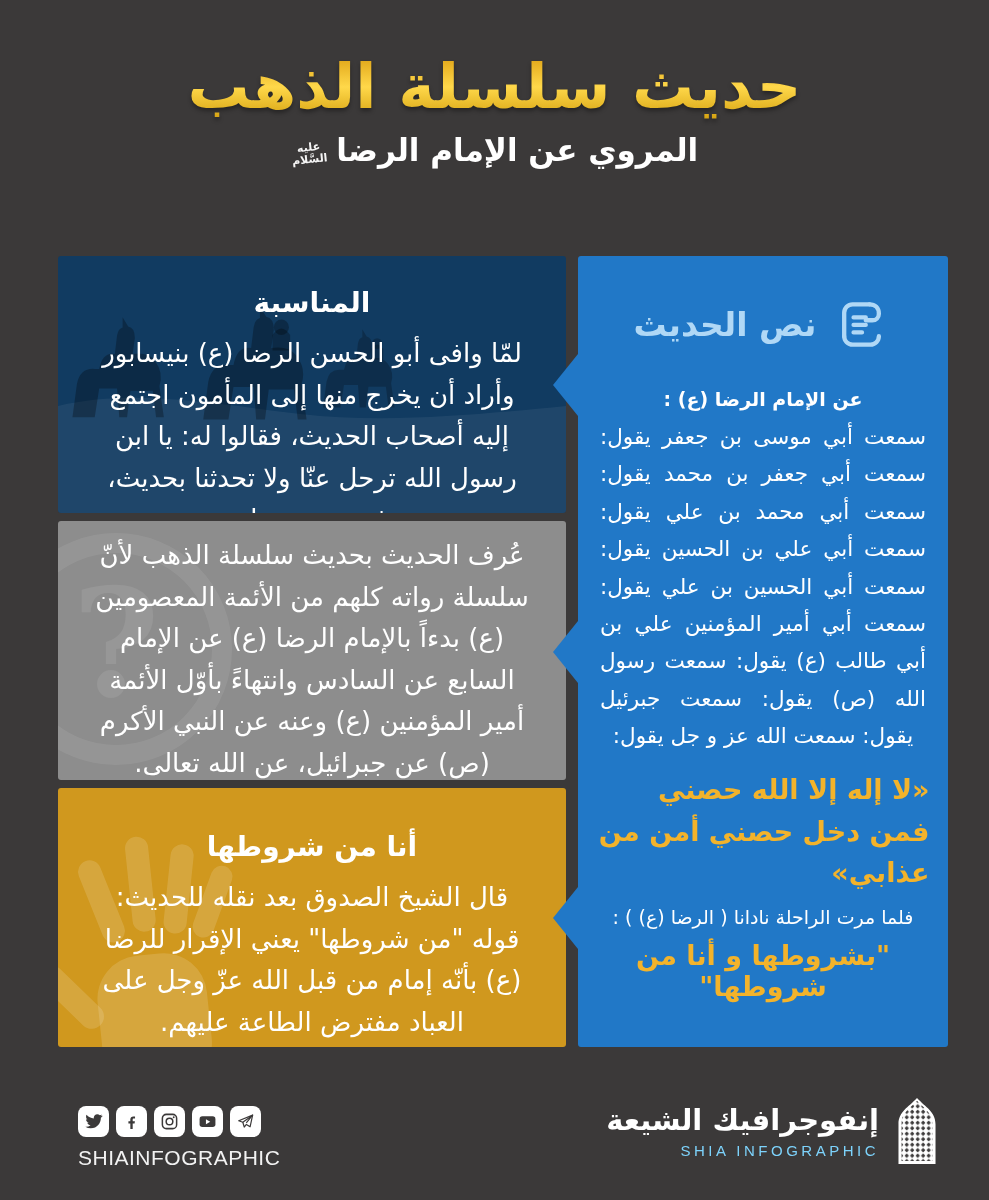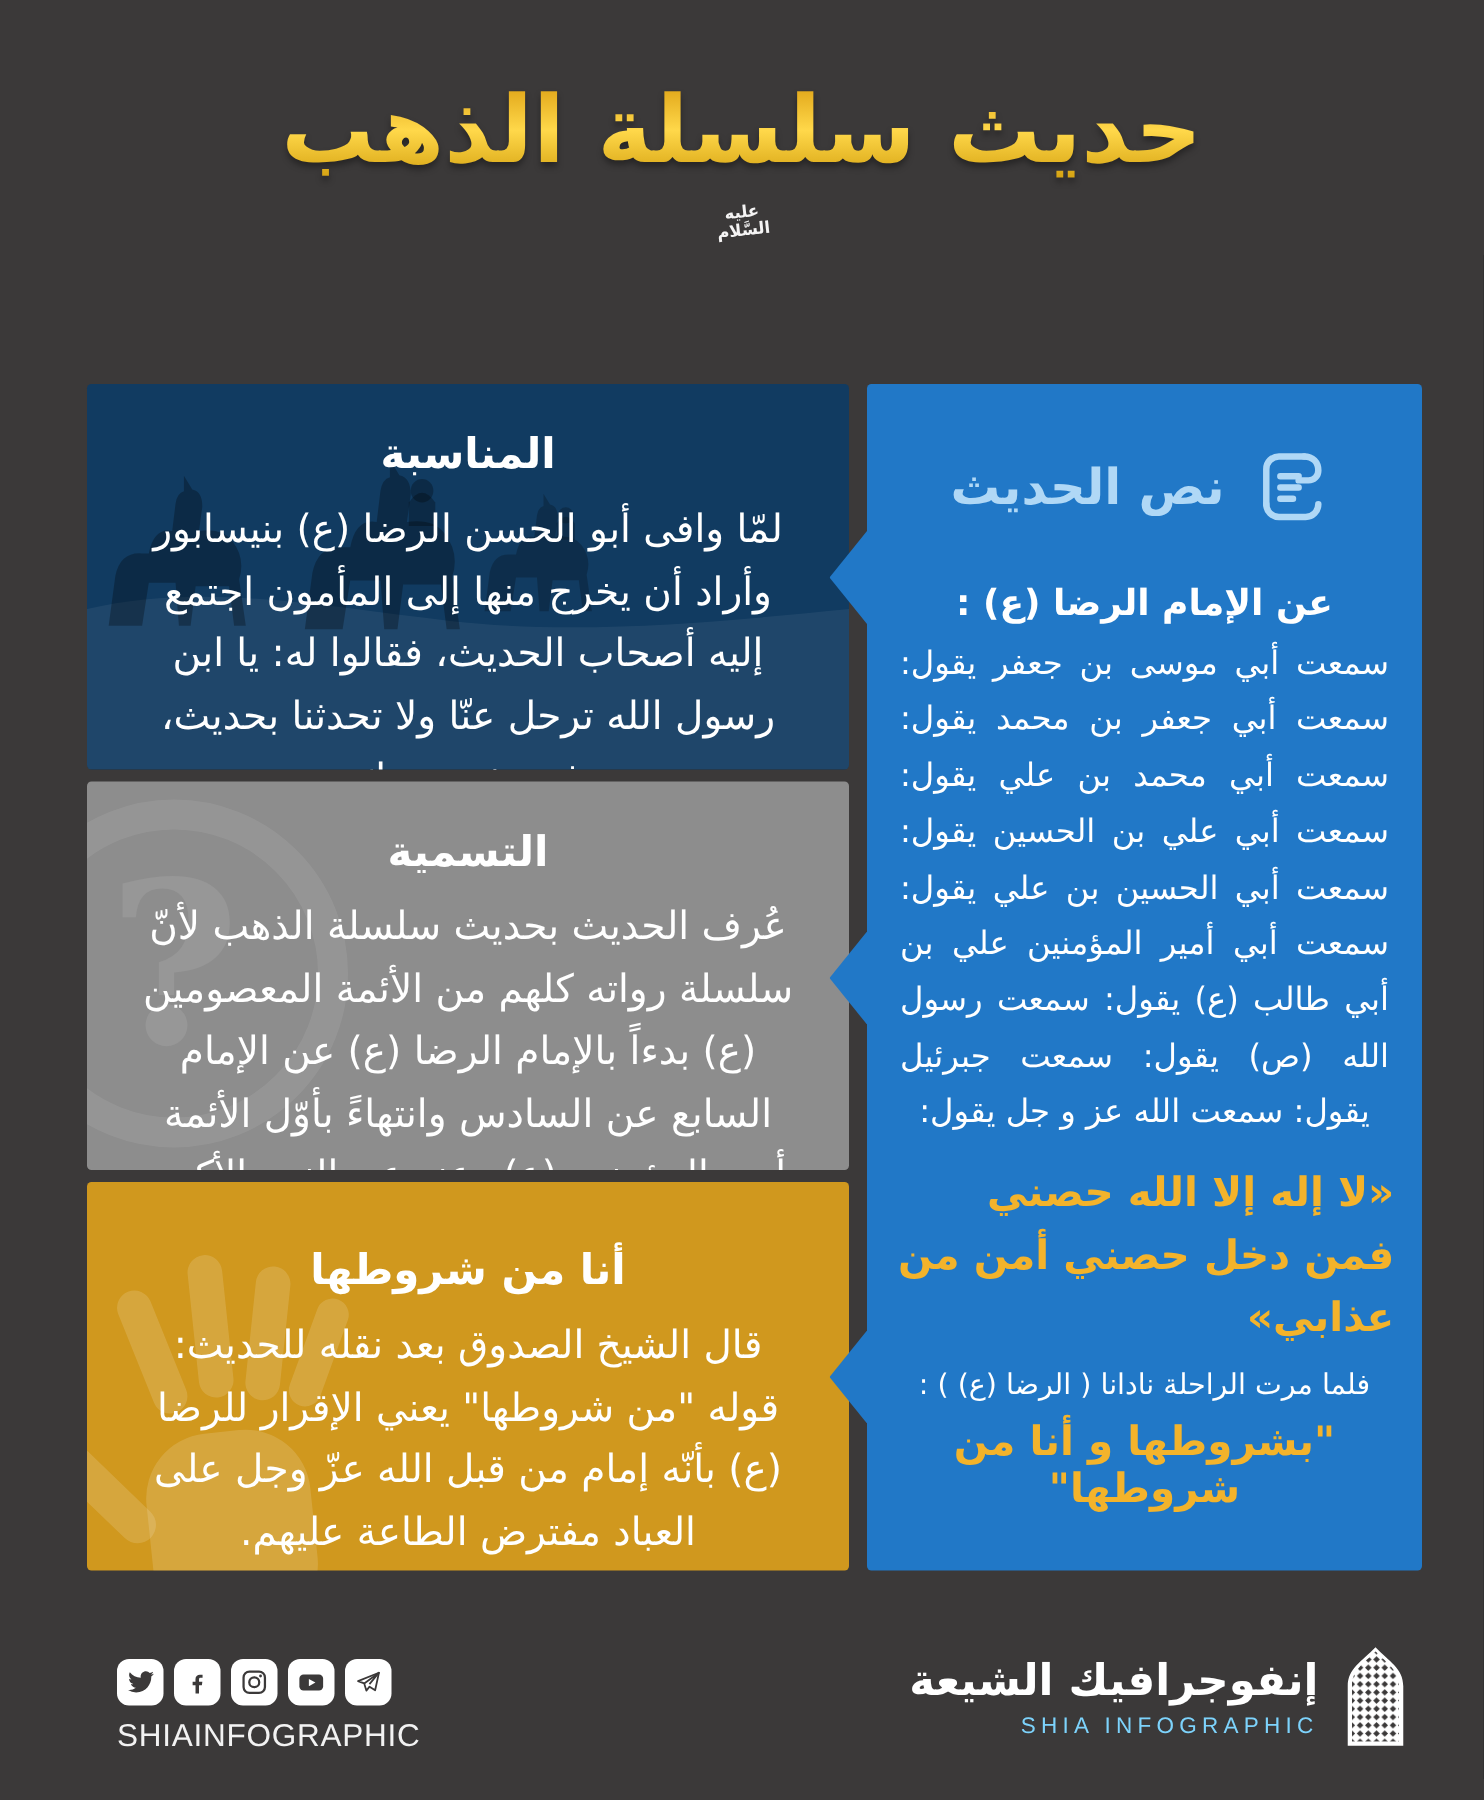--- a/index.html
+++ b/index.html
@@ -71,21 +71,21 @@
     position:absolute; left:-25px; width:25px; height:62px; background:#2178c7;
     clip-path:polygon(100% 0, 100% 100%, 0 50%);
   }
   .arrow-1 { top:98px; } .arrow-2 { top:365px; } .arrow-3 { top:631px; }
 
   .hadith-header {
     display:flex; direction:rtl; justify-content:center; align-items:center; gap:16px;
     margin-top:38px; color:#b0d8f6; font-size:33px; font-weight:bold;
   }
   .scroll-icon { width:60px; height:60px; }
-  .attribution { margin:34px 18px 0; text-align:center; color:#fff; font-weight:bold; font-size:24px; direction:rtl; }
+  .attribution { margin:34px 18px 0; text-align:center; color:#fff; font-weight:bold; font-size:19px; direction:rtl; }
   .chain {
     margin:8px auto 0; width:calc(100% - 44px); direction:rtl;
     text-align:justify; text-align-last:center;
     color:#fff; font-size:21.5px; line-height:1.74;
   }
   .quote {
     margin:14px auto 0; width:90%; text-align:right; direction:rtl;
     color:#f3b32b; font-size:27px; font-weight:bold; line-height:1.55;
   }
   .note { margin:12px 0 0; text-align:center; direction:rtl; color:#fff; font-size:19px; }
@@ -119,20 +119,21 @@
   .arch-logo { width:48px; height:66px; }
 </style>
 </head>
 <body>
 
 <div class="page">
 
   <header class="hero">
     <h1 class="hero-title arabic">حديث سلسلة الذهب</h1>
     <div class="hero-sub">
+      <span>المروي عن الإمام الرضا</span>
       <span class="pbuh">
         <span>عليه</span>
         <span>السَّلام</span>
       </span>
     </div>
   </header>
 
   <div class="content">
 
     <div class="col-left">
@@ -157,21 +158,20 @@
           </g>
         </svg>
         <h2 class="box-title arabic">المناسبة</h2>
         <p class="box-body arabic">لمّا وافى أبو الحسن الرضا (ع) بنيسابور وأراد أن يخرج منها إلى المأمون اجتمع إليه أصحاب الحديث، فقالوا له: يا ابن رسول الله ترحل عنّا ولا تحدثنا بحديث، فنستفيده منك</p>
       </section>
 
       <section class="box box-gray">
         <div class="wm qcircle">
           <span class="qmark">?</span>
         </div>
-        <h2 class="box-title arabic">التسمية</h2>
         <p class="box-body arabic">عُرف الحديث بحديث سلسلة الذهب لأنّ سلسلة رواته كلهم من الأئمة المعصومين (ع) بدءاً بالإمام الرضا (ع) عن الإمام السابع عن السادس وانتهاءً بأوّل الأئمة أمير المؤمنين (ع) وعنه عن النبي الأكرم (ص) عن جبرائيل، عن الله تعالى.</p>
       </section>
 
       <section class="box box-gold">
         <svg class="wm hand" viewBox="0 0 140 180">
           <g fill="rgba(255,255,255,.14)">
             <rect x="58" y="8" width="16" height="66" rx="8"></rect>
             <rect x="30" y="20" width="16" height="60" rx="8" transform="rotate(-16 38 50)"></rect>
             <rect x="84" y="16" width="16" height="62" rx="8" transform="rotate(12 92 47)"></rect>
             <rect x="107" y="32" width="15" height="52" rx="7.5" transform="rotate(26 114 58)"></rect>

